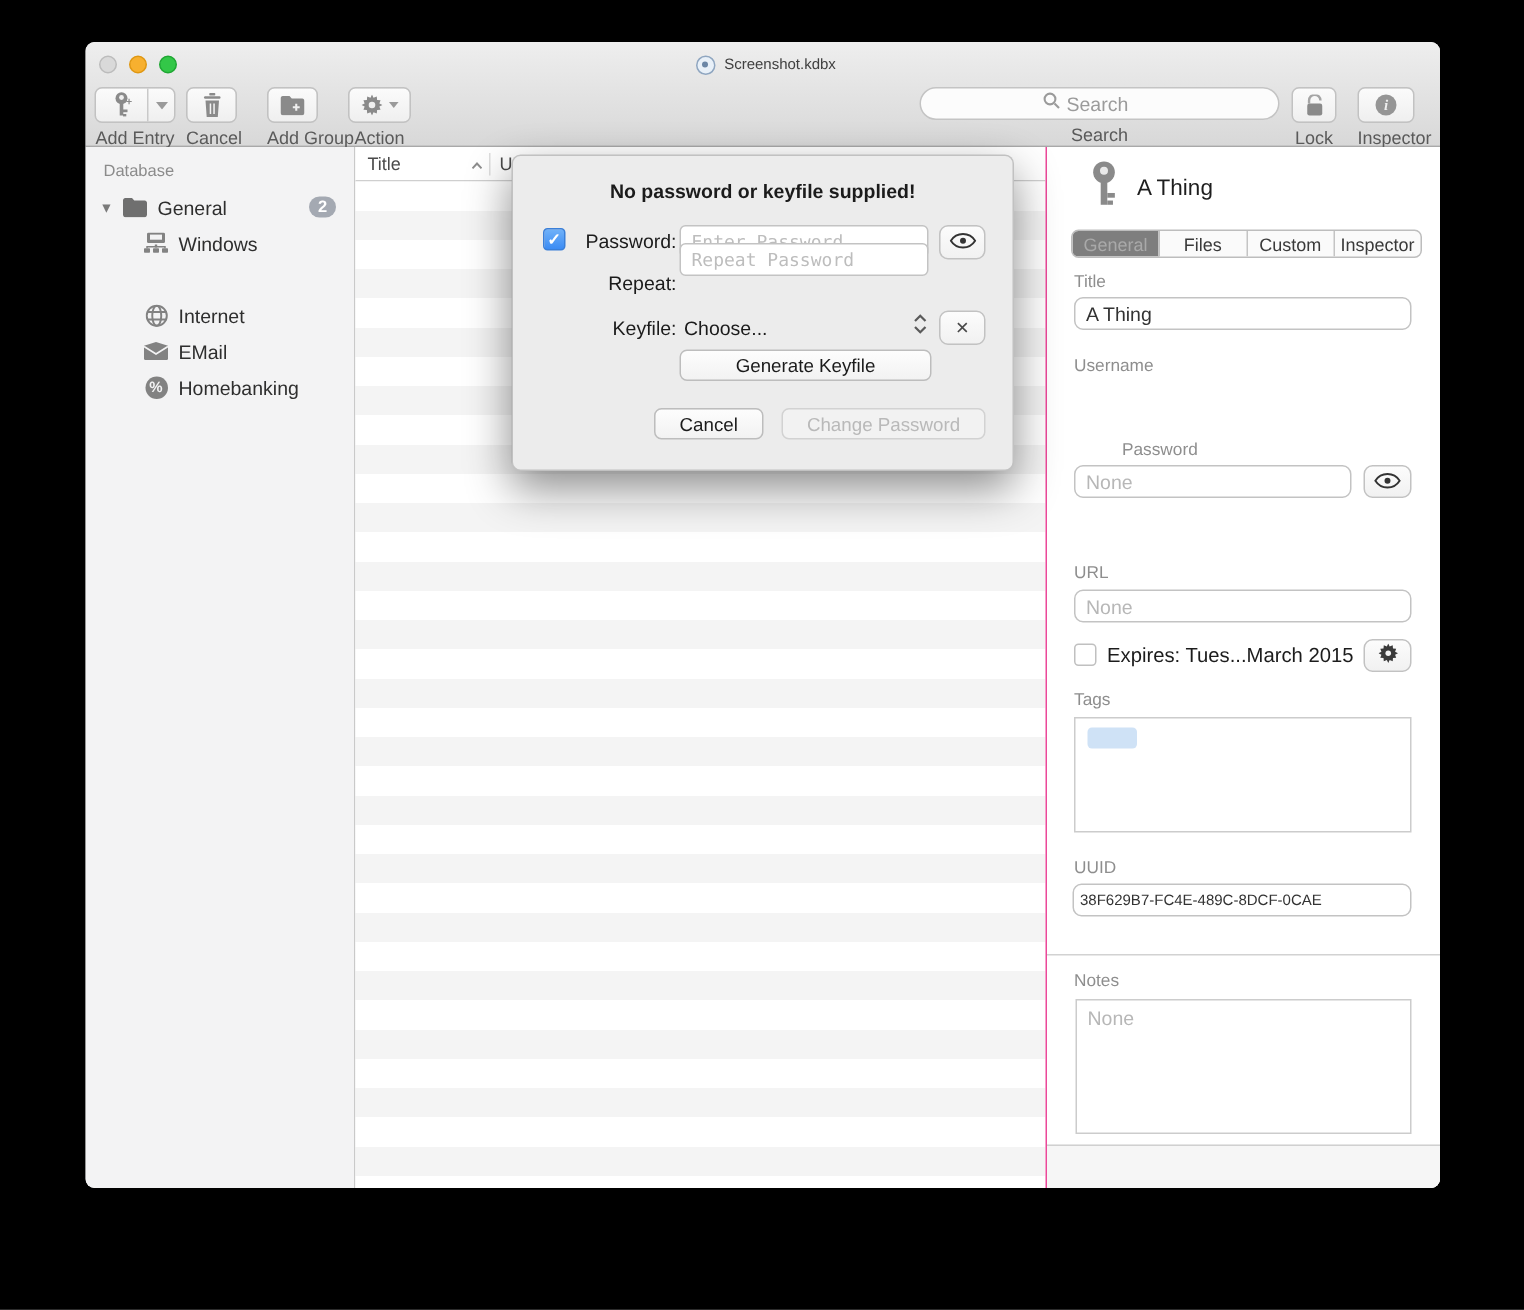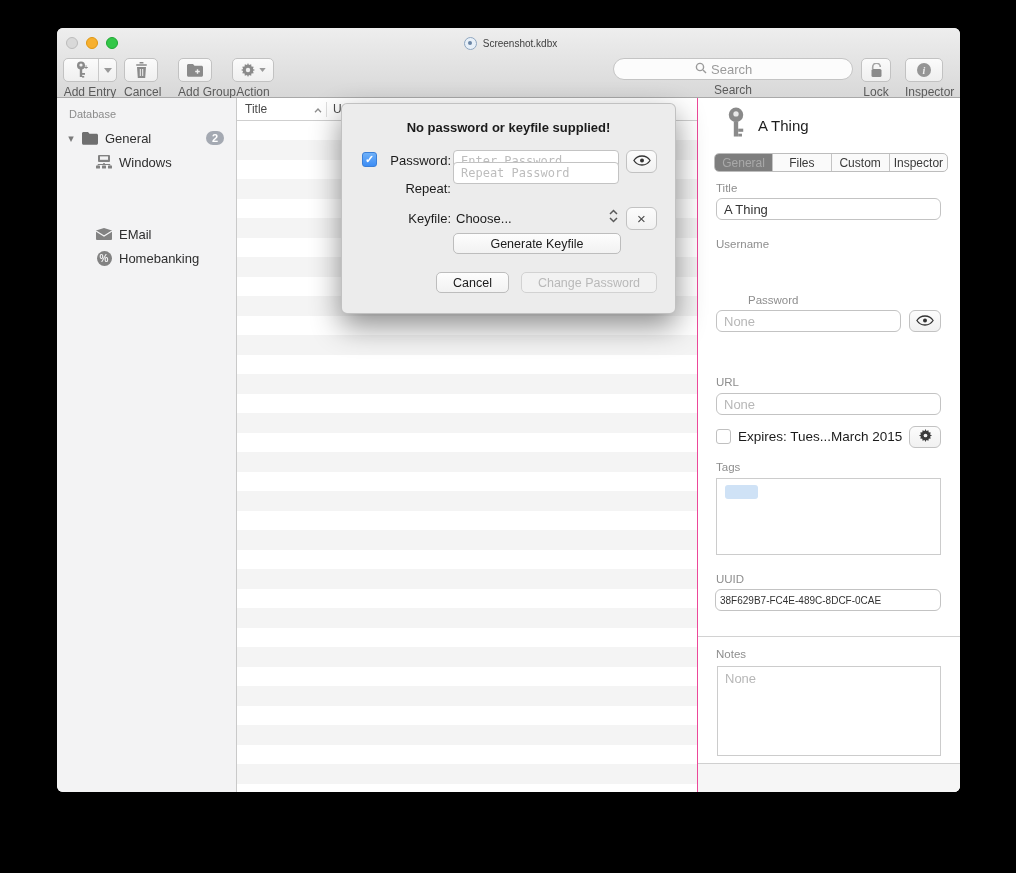--- a/index.html
+++ b/index.html
@@ -282,20 +282,30 @@
                 <rect x="0" y="10.5" width="4" height="3" rx="0.5"></rect>
                 <rect x="6" y="10.5" width="4" height="3" rx="0.5"></rect>
                 <rect x="12" y="10.5" width="4" height="3" rx="0.5"></rect>
                 <path d="M2 10.5v-1h12v1" stroke="#828282" fill="none"></path>
               </svg>
           </span>
           <span>Windows</span>
         </div>
 
 
+        <div class="sb-row sb-child" style="top:100px;">
+          <span class="sb-ico">
+            <svg width="15" height="15" viewBox="0 0 15 15" fill="none" stroke="#828282" stroke-width="1.3">
+                <circle cx="7.5" cy="7.5" r="6.7"></circle>
+                <ellipse cx="7.5" cy="7.5" rx="3" ry="6.7"></ellipse>
+                <path d="M1 5h13M1 10h13"></path>
+              </svg>
+          </span>
+          <span>Internet</span>
+        </div>
 
         <div class="sb-row sb-child" style="top:124px;">
           <span class="sb-ico">
             <svg width="16" height="12" viewBox="0 0 16 12" fill="#828282">
                 <path d="M0 2.5 8 0l8 2.5V11a1 1 0 0 1-1 1H1a1 1 0 0 1-1-1V2.5z"></path>
                 <path d="M0 3l8 5 8-5" stroke="#f3f3f4" stroke-width="1.2" fill="none"></path>
               </svg>
           </span>
           <span>EMail</span>
         </div>

